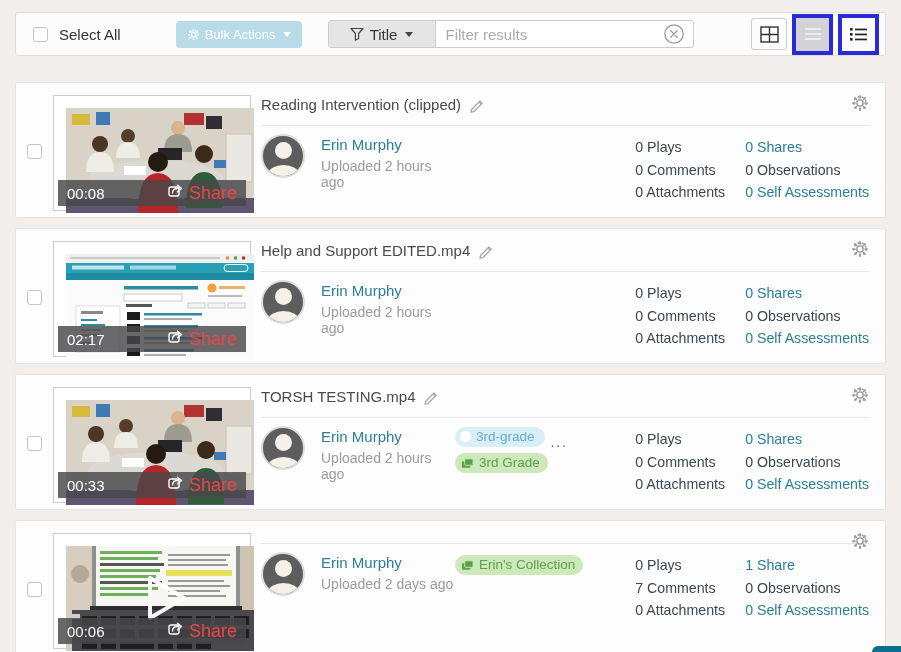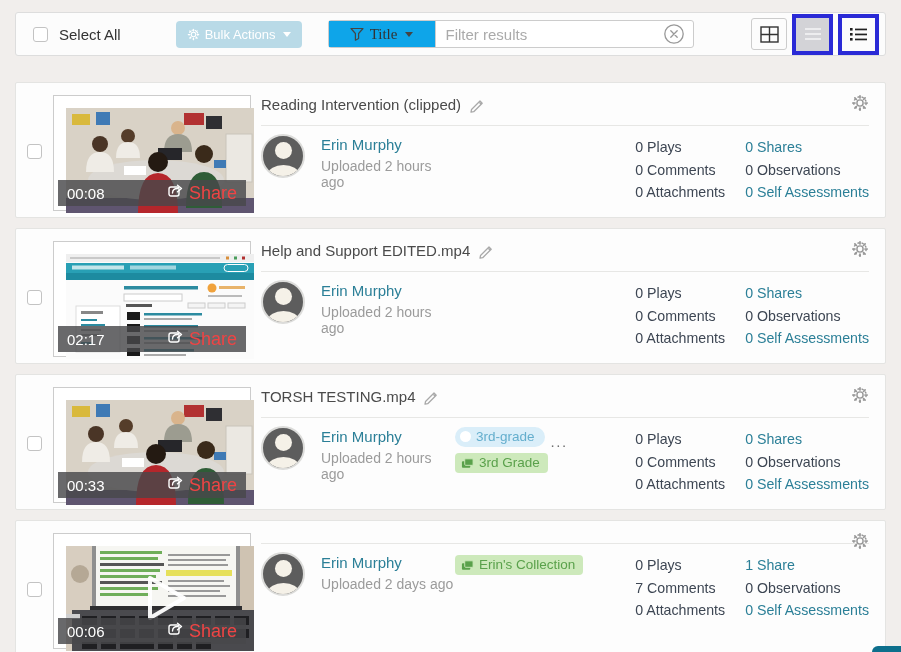--- a/index.html
+++ b/index.html
@@ -13,23 +13,23 @@
   .checkbox { width:15px; height:15px; background:#fff; border:1px solid #c3c3c3;
     border-radius:3px; flex:none; }
   .selectall-label { font-size:15px; color:#333; margin-left:11px; }
   .bulk-btn { margin-left:55px; background:#b9dae7; color:#fff; border:none;
     border-radius:4px; font-size:13px; padding:6px 11px; display:flex;
     align-items:center; gap:5px; font-family:inherit; }
   .caret { display:inline-block; width:0; height:0; border-left:4px solid transparent;
     border-right:4px solid transparent; border-top:5px solid currentColor; margin-left:2px; }
   .filter-group { margin-left:26px; width:366px; height:28px; border:1px solid #ccc;
     border-radius:3px; background:#fff; display:flex; align-items:stretch; }
-  .filter-field-btn { width:130px; border:none; border-right:1px solid #ccc; background:#0ea5e9;
+  .filter-field-btn { width:130px; border:none; border-right:1px solid #ccc; background:#e5e5e5;
     display:flex; align-items:center; justify-content:center; gap:6px; font-size:15px;
-    color:#333; font-family:Liberation Serif, serif; }
+    color:#333; font-family:Liberation Sans, sans-serif; }
   .filter-input { flex:1; border:none; outline:none; font-size:15px; padding:0 10px;
     color:#a16207; font-family:inherit; background:transparent; }
   .filter-input::placeholder { color:#aaa; }
   .clear-btn { border:none; background:none; display:flex; align-items:center;
     padding:0 8px; color:#999; }
   .view-group { margin-left:auto; display:flex; align-items:center; }
   .view-btn { width:36px; height:32px; background:#fcfcfc; border:1px solid #ccc;
     border-radius:3px; display:flex; align-items:center; justify-content:center; }
   .hl-box { border:4px solid #2a2ad6; margin-left:5px; display:flex; }
   .hl-box .view-btn { width:33px; height:33px; border:none; border-radius:0; }
@@ -66,21 +66,21 @@
     border-radius:50% 50% 0 0; background:#f5f1e8; }
   .info { margin-left:16px; width:134px; padding-top:2px; }
   .uploader { display:block; font-size:15px; color:#2b7f97; text-decoration:none; }
   .uploaded { font-size:14px; color:#9b9b9b; margin-top:5px; }
   .tags { width:135px; padding-top:1px; }
   .tagrow { display:flex; align-items:flex-end; gap:6px; }
   .tag-blue { display:inline-flex; align-items:center; gap:5px; background:#daeef9;
     color:#64aecd; font-size:13.5px; padding:2px 10px 3px 5px; border-radius:12px; }
   .tag-dot { width:11px; height:11px; border-radius:50%; background:#fff; }
   .tag-green { display:inline-flex; align-items:center; gap:5px; background:#cde9bb;
-    color:#5aa14b; font-size:13.5px; padding:2px 8px 3px 6px; border-radius:4px;
+    color:#5aa14b; font-size:13.5px; padding:2px 8px 3px 6px; border-radius:10px;
     margin-top:6px; }
   .ellipsis { color:#6e6e6e; font-size:15px; letter-spacing:1.5px; line-height:10px; }
   .stats { margin-left:auto; display:grid; grid-template-columns:96px auto;
     column-gap:14px; row-gap:6.5px; font-size:14.2px; padding-top:5px; }
   .stat { color:#3d4653; white-space:nowrap; }
   .stat.link { color:#2b7f97; text-decoration:none; }
 
   .corner-peek { position:fixed; right:0; bottom:0; width:29px; height:6px;
     background:#0d6f8c; border-top-left-radius:6px; }
 </style>

